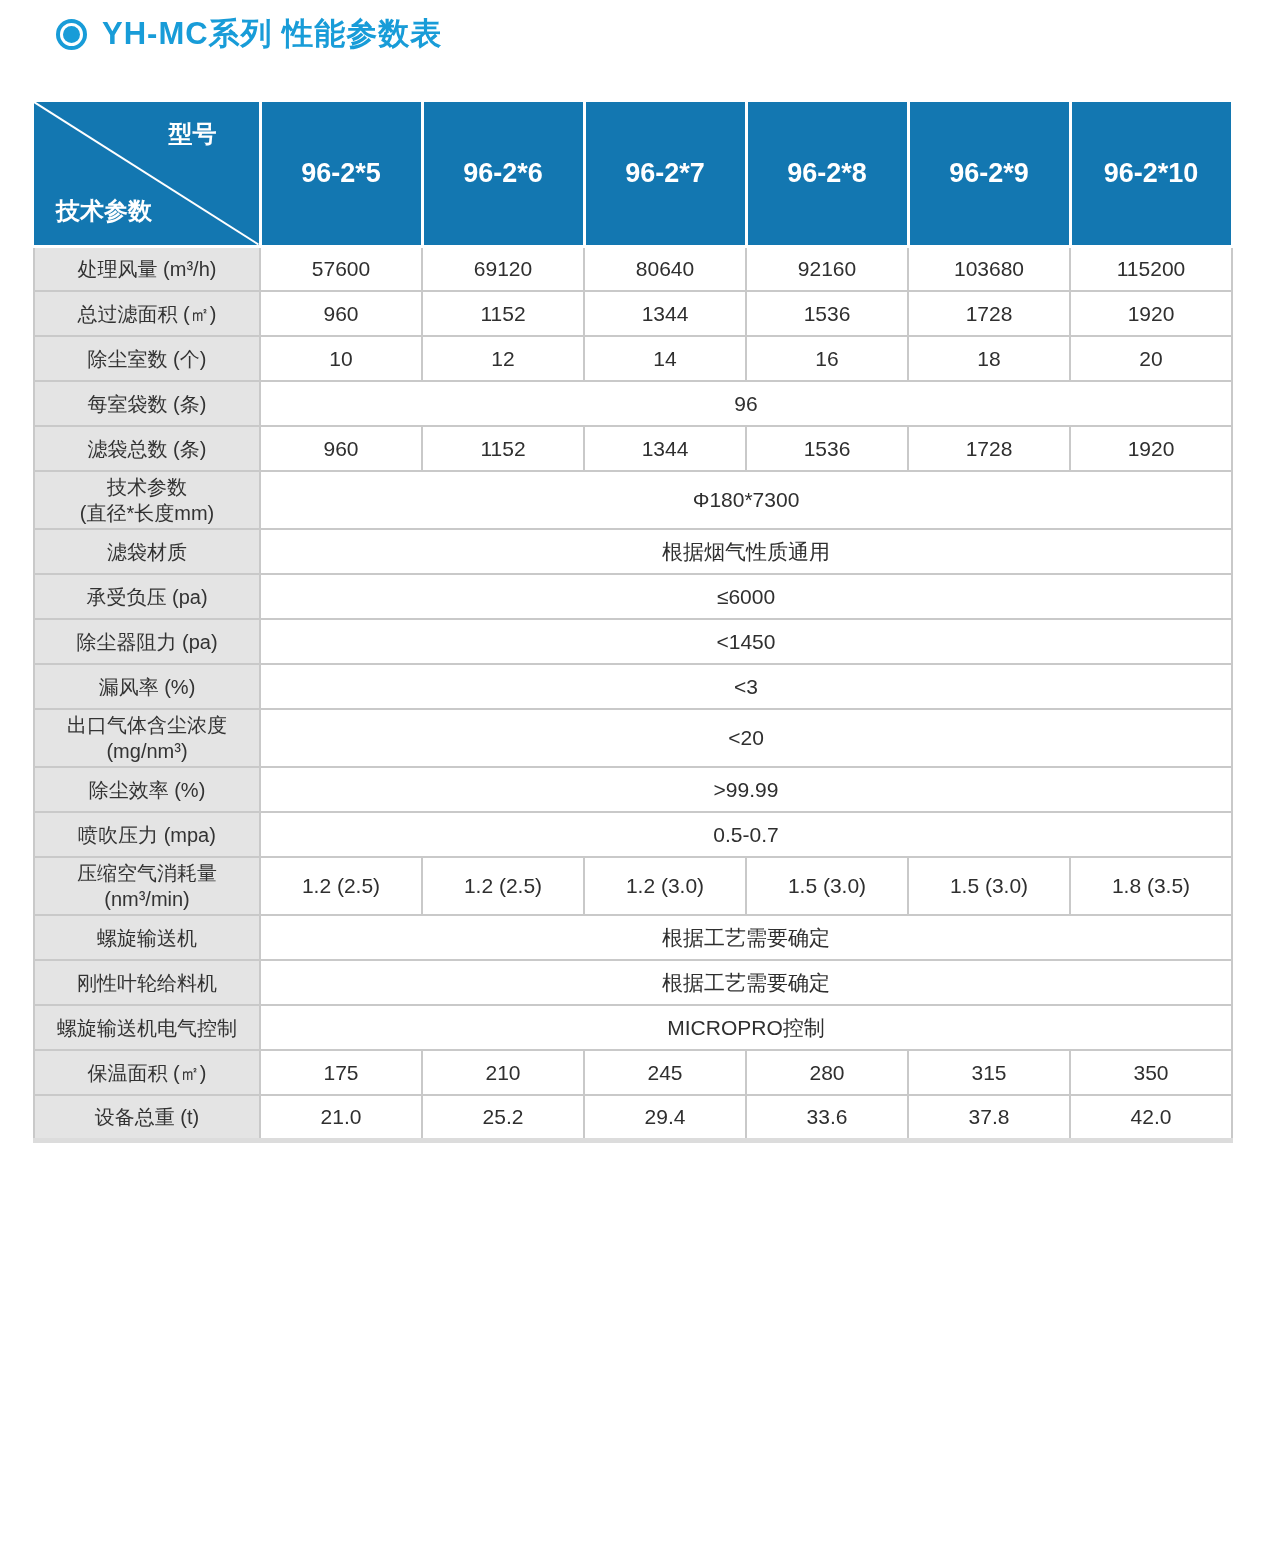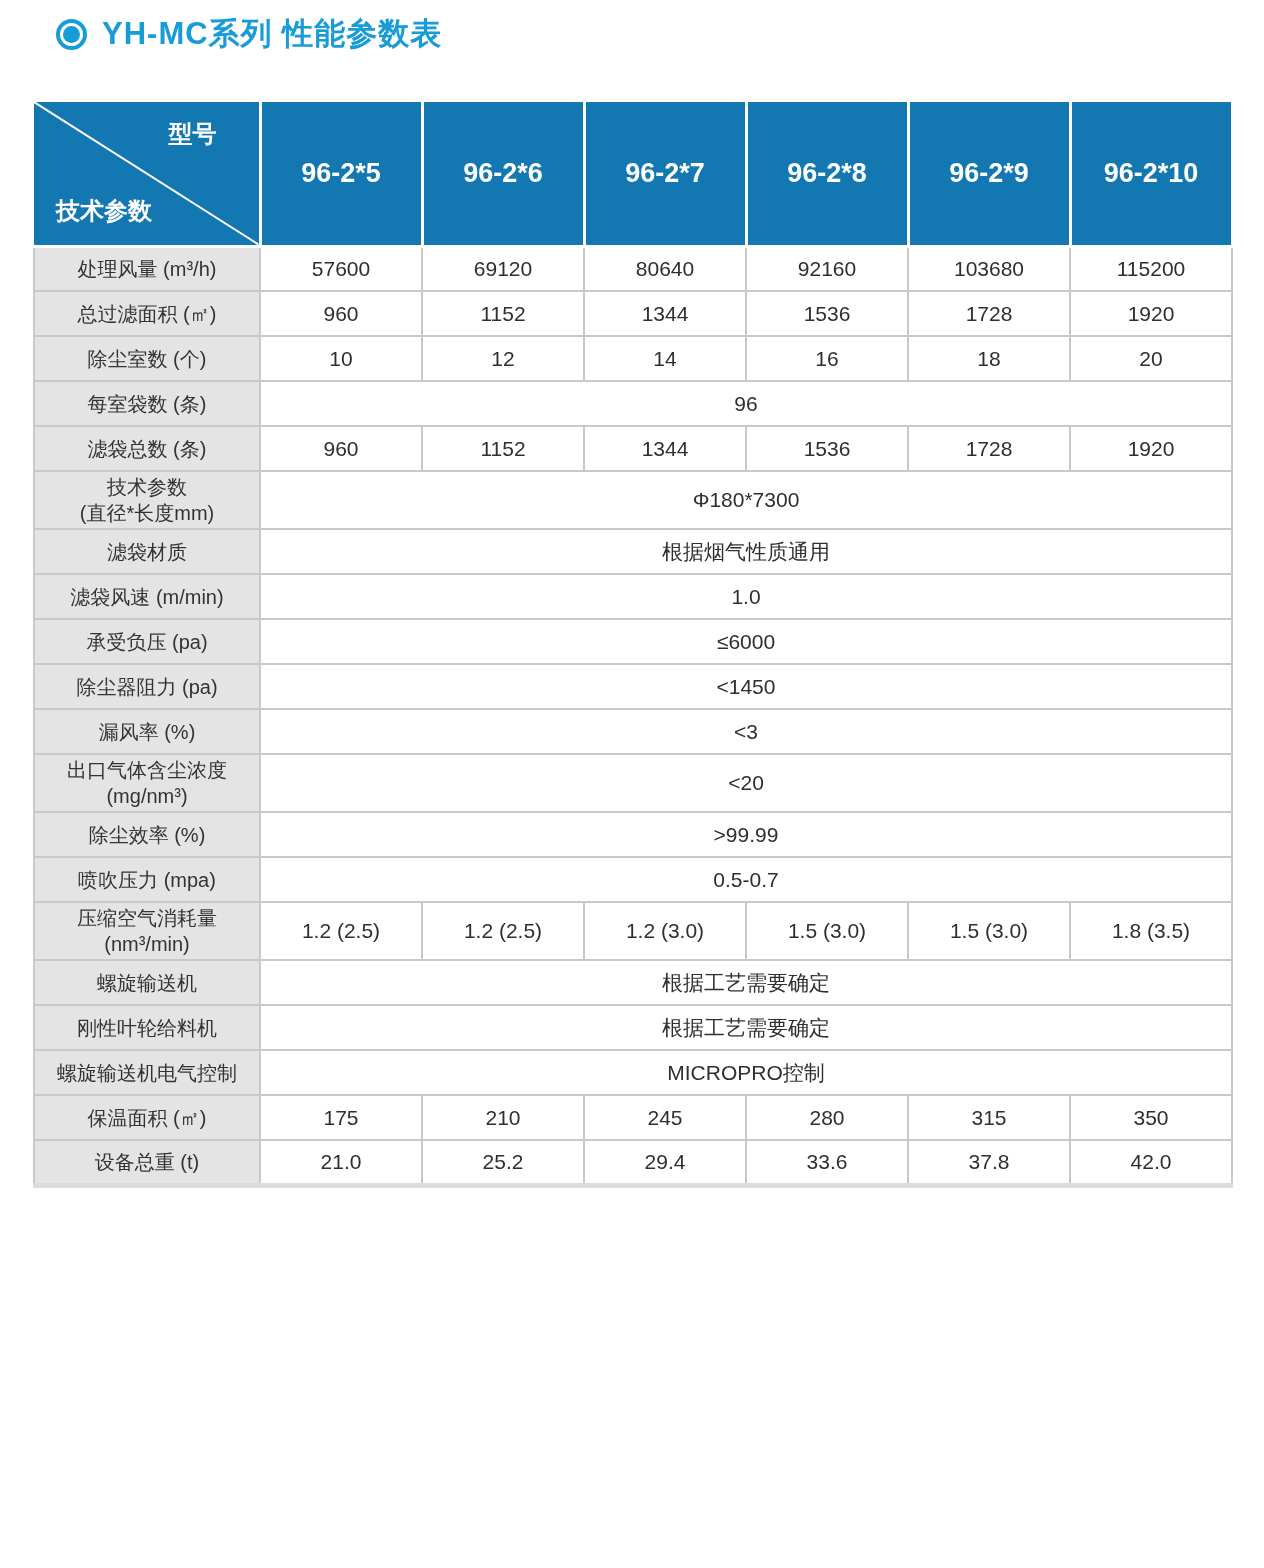--- a/index.html
+++ b/index.html
@@ -117,24 +117,20 @@
         <span class="l1">技术参数</span>
         <span class="l2">(直径*长度mm)</span>
       </th>
       <td colspan="6">Φ180*7300</td>
     </tr>
     <tr>
       <th class="rl">滤袋材质</th>
       <td colspan="6">根据烟气性质通用</td>
     </tr>
     <tr>
-      <th class="rl">滤袋风速 (m/min)</th>
-      <td colspan="6">1.0</td>
-    </tr>
-    <tr>
       <th class="rl">承受负压 (pa)</th>
       <td colspan="6">≤6000</td>
     </tr>
     <tr>
       <th class="rl">除尘器阻力 (pa)</th>
       <td colspan="6">&lt;1450</td>
     </tr>
     <tr>
       <th class="rl">漏风率 (%)</th>
       <td colspan="6">&lt;3</td>

